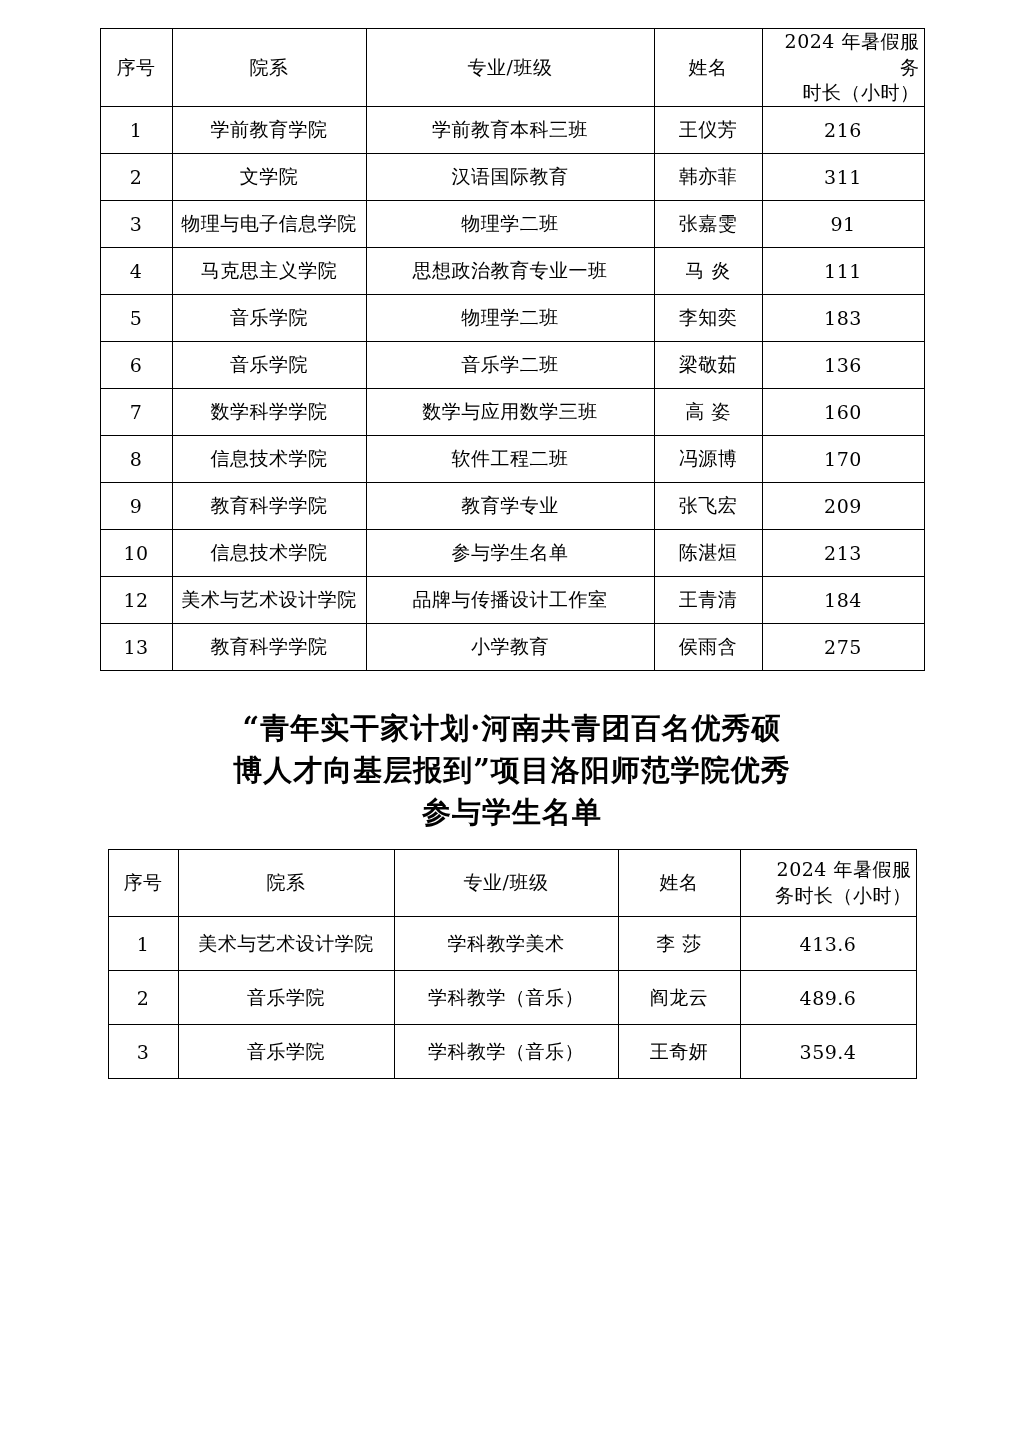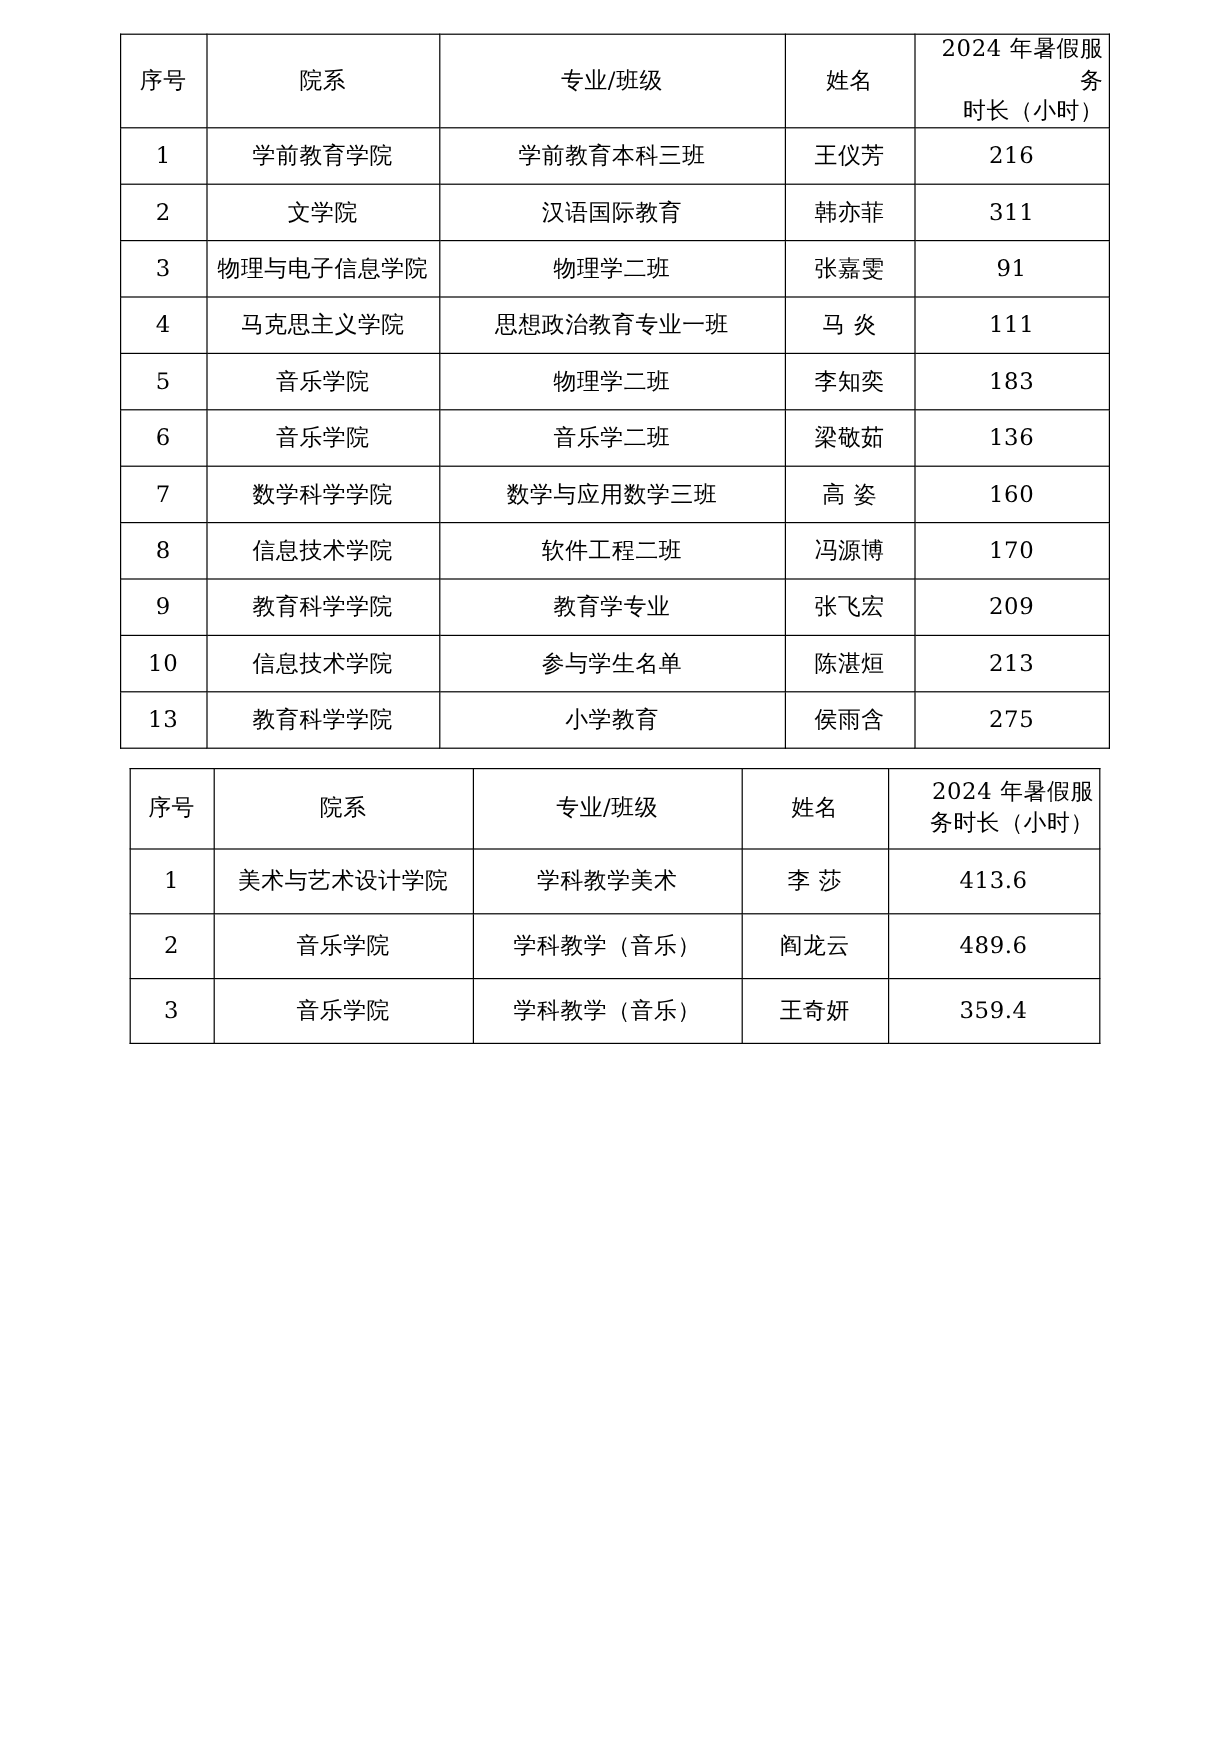--- a/index.html
+++ b/index.html
@@ -195,30 +195,42 @@
           <td class="num-cell">209</td>
         </tr>
         <tr>
           <td class="num-cell">10</td>
           <td>信息技术学院</td>
           <td>参与学生名单</td>
           <td>陈湛烜</td>
           <td class="num-cell">213</td>
         </tr>
         <tr>
+          <td class="num-cell">12</td>
+          <td>美术与艺术设计学院</td>
+          <td>品牌与传播设计工作室</td>
+          <td>王青清</td>
+          <td class="num-cell">184</td>
+        </tr>
+        <tr>
           <td class="num-cell">13</td>
           <td>教育科学学院</td>
           <td>小学教育</td>
           <td>侯雨含</td>
           <td class="num-cell">275</td>
         </tr>
       </tbody>
     </table>
   </div>
 
+  <h1 class="doc-title title-2 sec-2">
+    <span class="line">“青年实干家计划·河南共青团百名优秀硕</span>
+    <span class="line">博人才向基层报到”项目洛阳师范学院优秀</span>
+    <span class="line">参与学生名单</span>
+  </h1>
 
   <div class="tbl-wrap">
     <table class="grid" id="table-2">
       <colgroup>
         <col class="c1">
           <col class="c2">
           <col class="c3">
           <col class="c4">
           <col class="c5">
       </colgroup>

